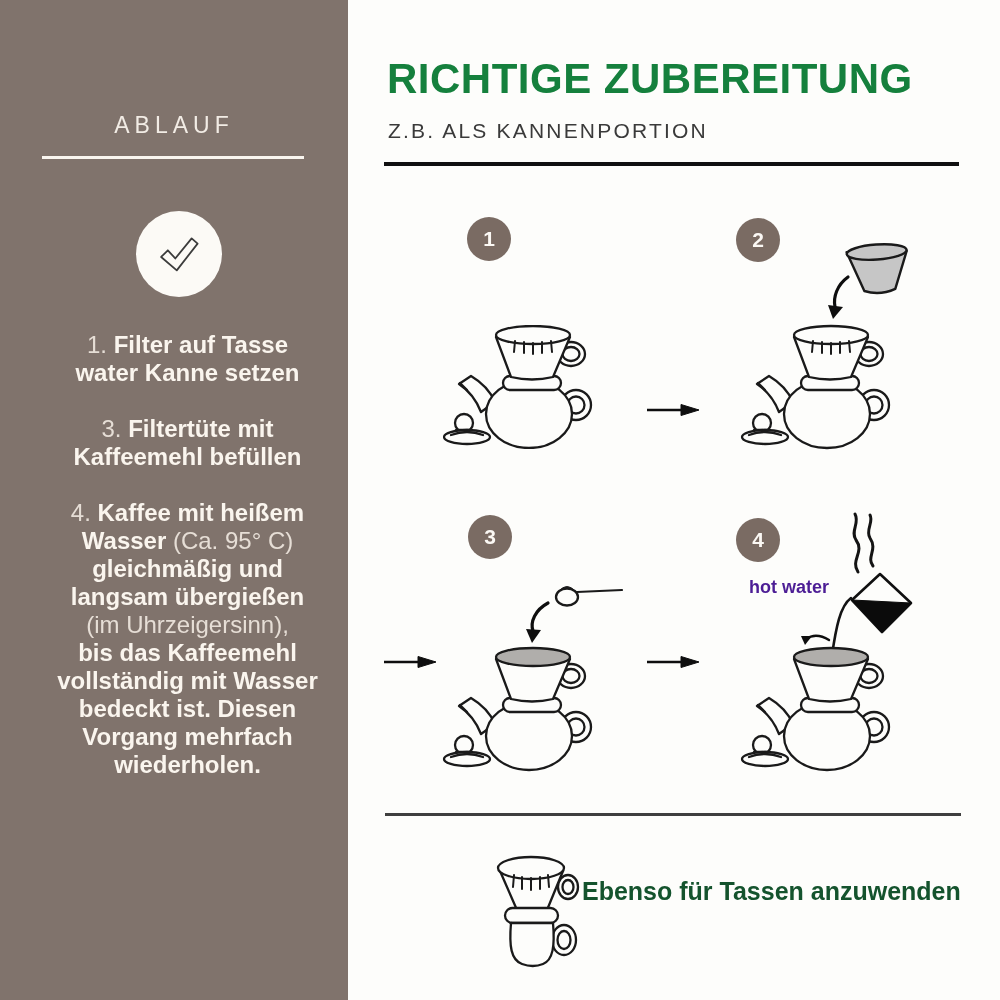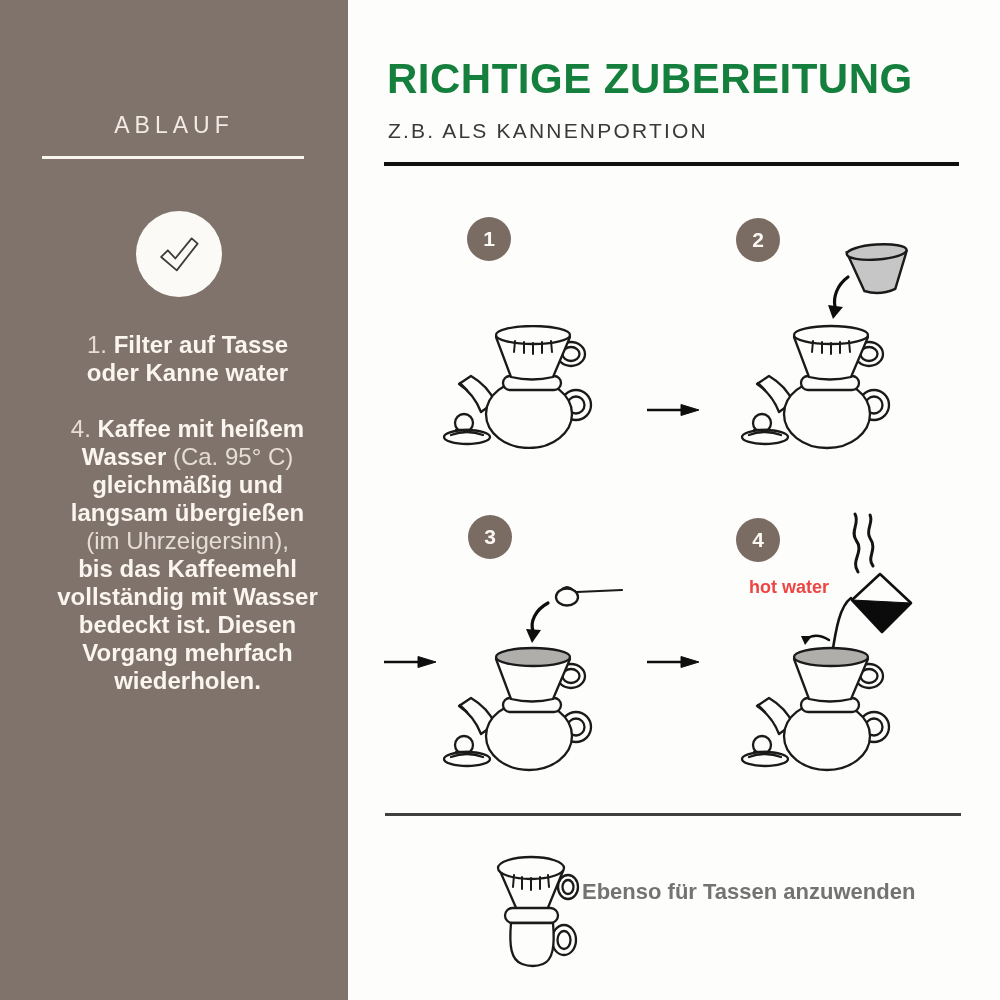--- a/index.html
+++ b/index.html
@@ -40,27 +40,27 @@
   .rule-bottom{position:absolute;left:385px;top:813px;width:576px;height:3px;background:#3F3F3F;}
   
   .badge{
     position:absolute;width:44px;height:44px;border-radius:50%;background:#7A6B63;
     color:#FBF8F4;font-weight:700;font-size:21px;
     display:flex;align-items:center;justify-content:center;
   }
   .illus{position:absolute;}
   use.gray{--rim:#B0AEAB;--tick:transparent;}
   .hot-water{
-    position:absolute;left:749px;top:577px;font-size:18px;font-weight:700;color:#ef4444;
+    position:absolute;left:749px;top:577px;font-size:18px;font-weight:700;color:#4c1d95;
     white-space:nowrap;
   }
   
   .footer-note{
-    position:absolute;left:582px;top:878px;font-size:22px;line-height:27px;
-    font-weight:700;color:#737373;
+    position:absolute;left:582px;top:878px;font-size:25px;line-height:27px;
+    font-weight:700;color:#14532d;
   }
 </style>
 </head>
 <body>
 
 <svg width="0" height="0" style="position:absolute" aria-hidden="true">
   <defs>
     <g id="tpot" stroke="#1A1A1A" stroke-width="2.3" fill="none" stroke-linecap="round" stroke-linejoin="round">
       <ellipse cx="128" cy="29" rx="14" ry="12"></ellipse>
       <ellipse cx="128" cy="29" rx="8.5" ry="7"></ellipse>
@@ -94,23 +94,24 @@
 <div class="sidebar">
   <div class="sidebar-title">ABLAUF</div>
   <div class="side-rule"></div>
   <div class="check-wrap">
     <svg width="64" height="64" viewBox="0 0 86 86">
       <path d="M19,47 L28,38 L38,49 L60,22 L68,29 L40,65 Z" fill="none" stroke="#3C3C3C" stroke-width="2.4" stroke-linejoin="round"></path>
     </svg>
   </div>
 
   <div class="steps">
-    <p><span class="lt">1.</span> <span class="bd">Filter auf Tasse</span><br><span class="bd">oder Kanne water</span></p>
-
-
+    <p><span class="lt">1.</span> <span class="bd">Filter auf Tasse</span><br><span class="bd">water Kanne setzen</span></p>
+
+
+    <p><span class="lt">3.</span> <span class="bd">Filtertüte mit</span><br><span class="bd">Kaffeemehl befüllen</span></p>
 
     <p><span class="lt">4.</span> <span class="bd">Kaffee mit heißem</span><br><span class="bd">Wasser</span> <span class="lt">(Ca. 95° C)</span><br><span class="bd">gleichmäßig und</span><br><span class="bd">langsam übergießen</span><br><span class="lt">(im Uhrzeigersinn),</span><br><span class="bd">bis das Kaffeemehl</span><br><span class="bd">vollständig mit Wasser</span><br><span class="bd">bedeckt ist. Diesen</span><br><span class="bd">Vorgang mehrfach</span><br><span class="bd">wiederholen.</span></p>
   </div>
 </div>
 
 <div class="page-title">RICHTIGE ZUBEREITUNG</div>
 <div class="page-subtitle">Z.B. ALS KANNENPORTION</div>
 <div class="rule-top"></div>
 
 <div class="badge" style="left:467px;top:217px">

